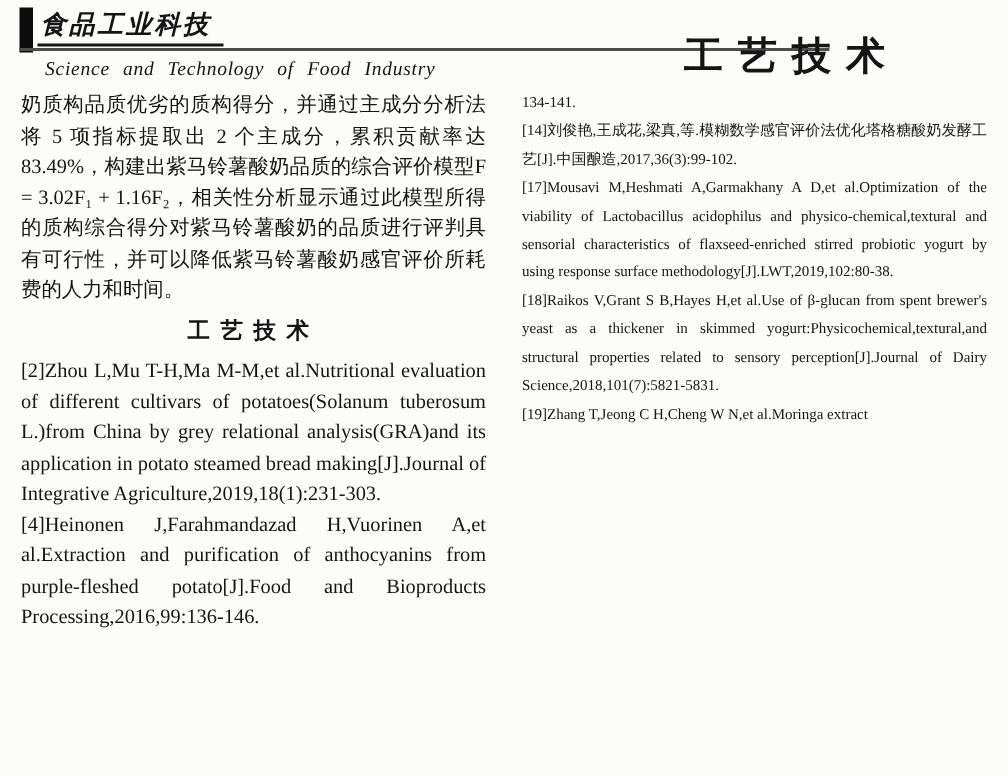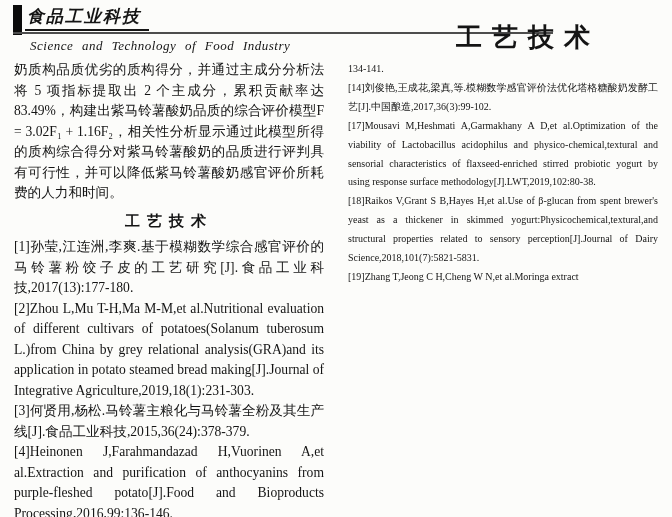--- a/index.html
+++ b/index.html
@@ -65,23 +65,21 @@
     <span class="section-label">工艺技术</span>
     <div class="journal-en">Science and Technology of Food Industry</div>
   </header>
 
   <main class="columns">
 
     <section class="col col-left">
       <p class="body-text">奶质构品质优劣的质构得分，并通过主成分分析法将 5 项指标提取出 2 个主成分，累积贡献率达83.49%，构建出紫马铃薯酸奶品质的综合评价模型F = 3.02F₁ + 1.16F₂，相关性分析显示通过此模型所得的质构综合得分对紫马铃薯酸奶的品质进行评判具有可行性，并可以降低紫马铃薯酸奶感官评价所耗费的人力和时间。</p>
       <h3 class="ref-heading">工艺技术</h3>
       <div id="left-refs">
-          <p class="ref">[1]孙莹,江连洲,李爽.基于模糊数学综合感官评价的马铃薯粉饺子皮的工艺研究[J].食品工业科技,2017(13):177-180.</p>
           <p class="ref">[2]Zhou L,Mu T-H,Ma M-M,et al.Nutritional evaluation of different cultivars of potatoes(Solanum tuberosum L.)from China by grey relational analysis(GRA)and its application in potato steamed bread making[J].Journal of Integrative Agriculture,2019,18(1):231-303.</p>
-          <p class="ref">[3]何贤用,杨松.马铃薯主粮化与马铃薯全粉及其生产线[J].食品工业科技,2015,36(24):378-379.</p>
           <p class="ref">[4]Heinonen J,Farahmandazad H,Vuorinen A,et al.Extraction and purification of anthocyanins from purple-fleshed potato[J].Food and Bioproducts Processing,2016,99:136-146.</p>
         </div>
     </section>
 
     <section class="col col-right">
       <p class="ref">134-141.</p>
       <div id="right-refs">
           <p class="ref">[14]刘俊艳,王成花,梁真,等.模糊数学感官评价法优化塔格糖酸奶发酵工艺[J].中国酿造,2017,36(3):99-102.</p>
           <p class="ref">[17]Mousavi M,Heshmati A,Garmakhany A D,et al.Optimization of the viability of Lactobacillus acidophilus and physico-chemical,textural and sensorial characteristics of flaxseed-enriched stirred probiotic yogurt by using response surface methodology[J].LWT,2019,102:80-38.</p>
           <p class="ref">[18]Raikos V,Grant S B,Hayes H,et al.Use of β-glucan from spent brewer's yeast as a thickener in skimmed yogurt:Physicochemical,textural,and structural properties related to sensory perception[J].Journal of Dairy Science,2018,101(7):5821-5831.</p>

